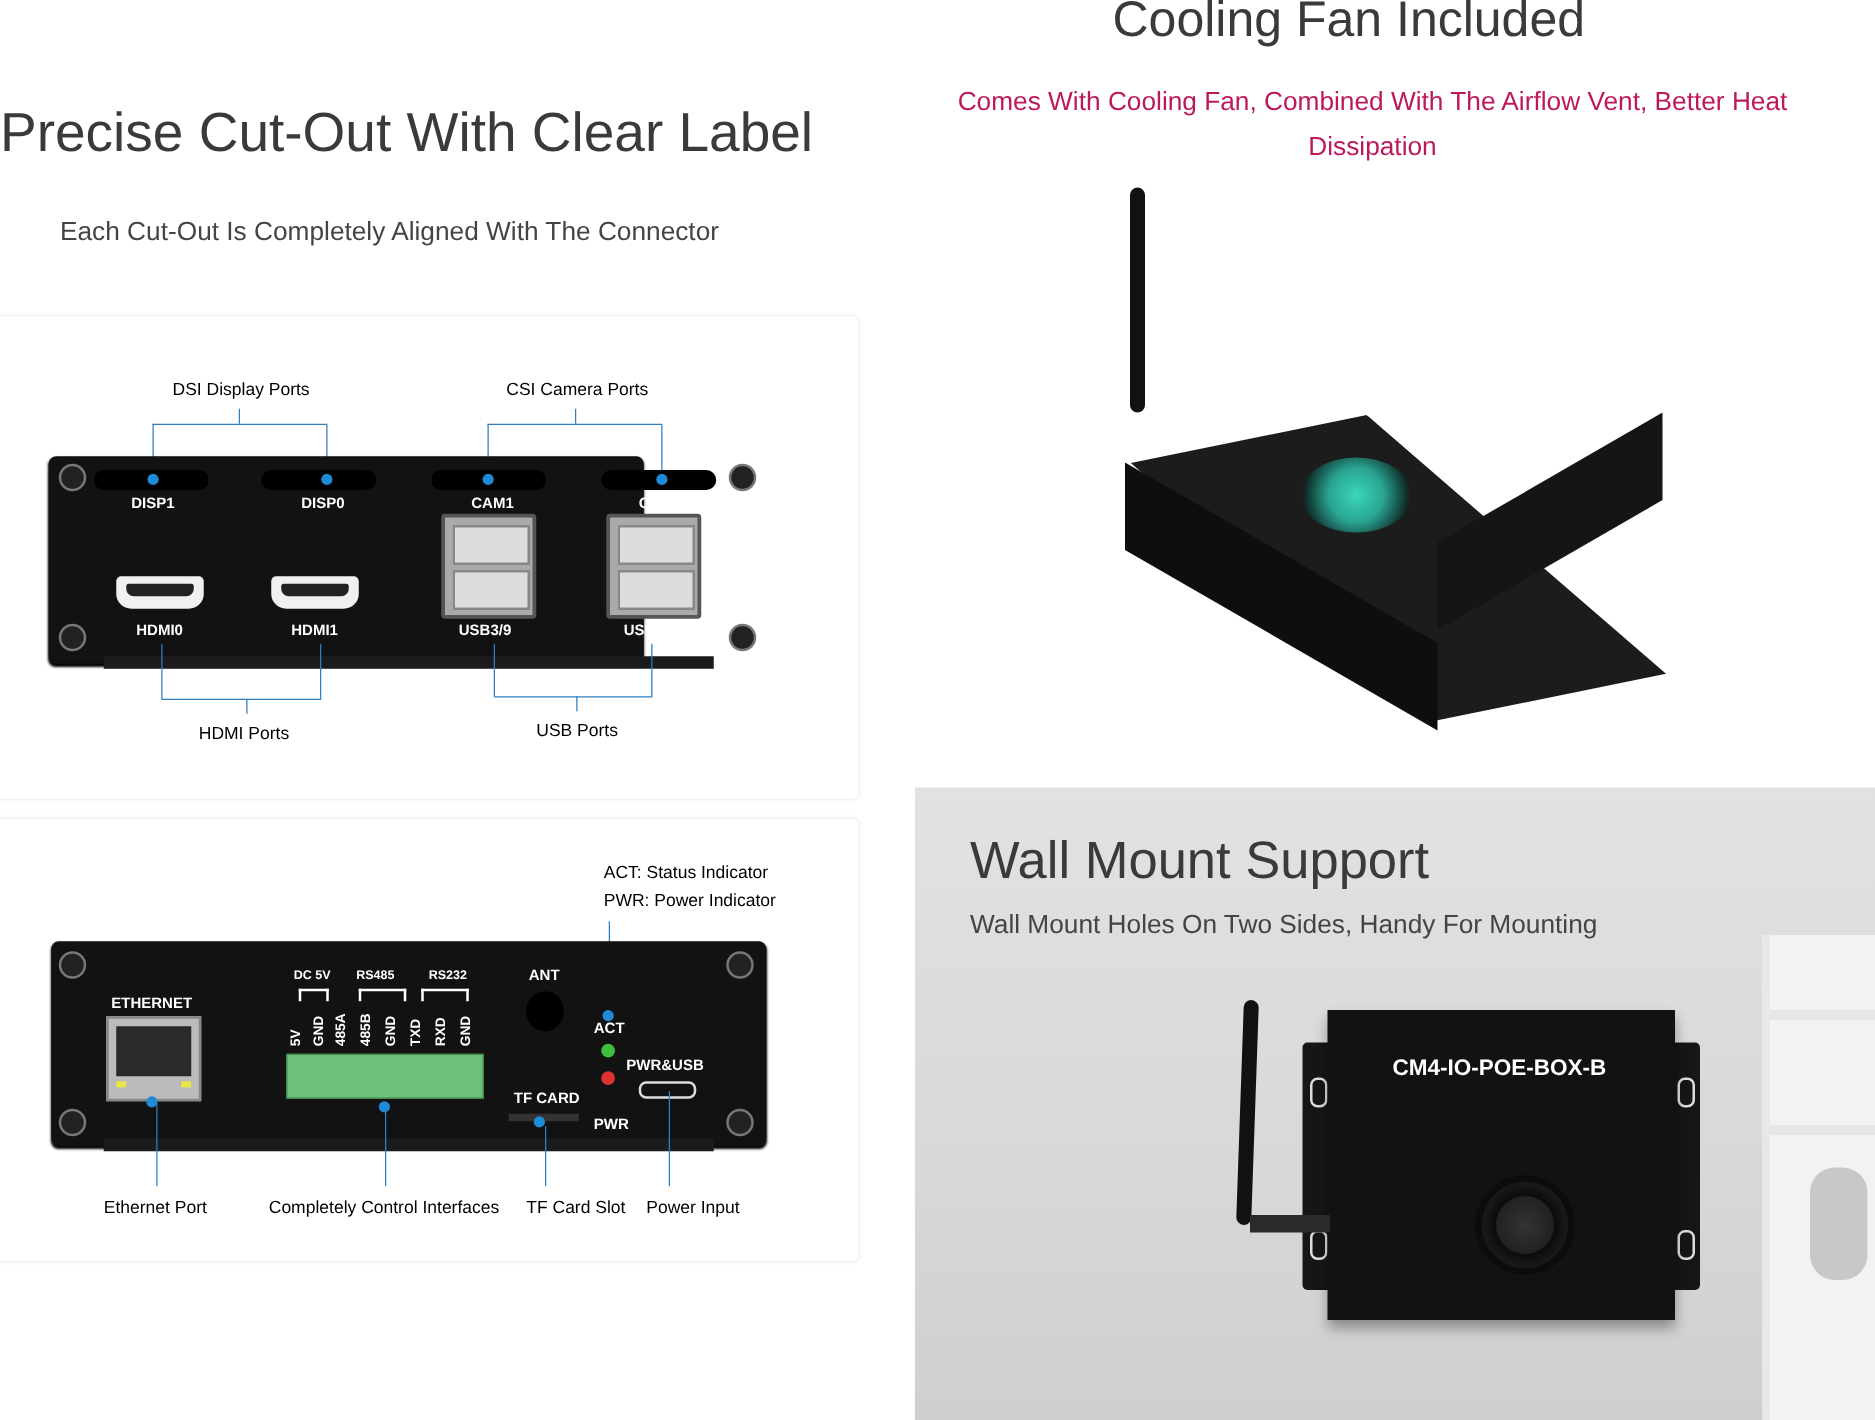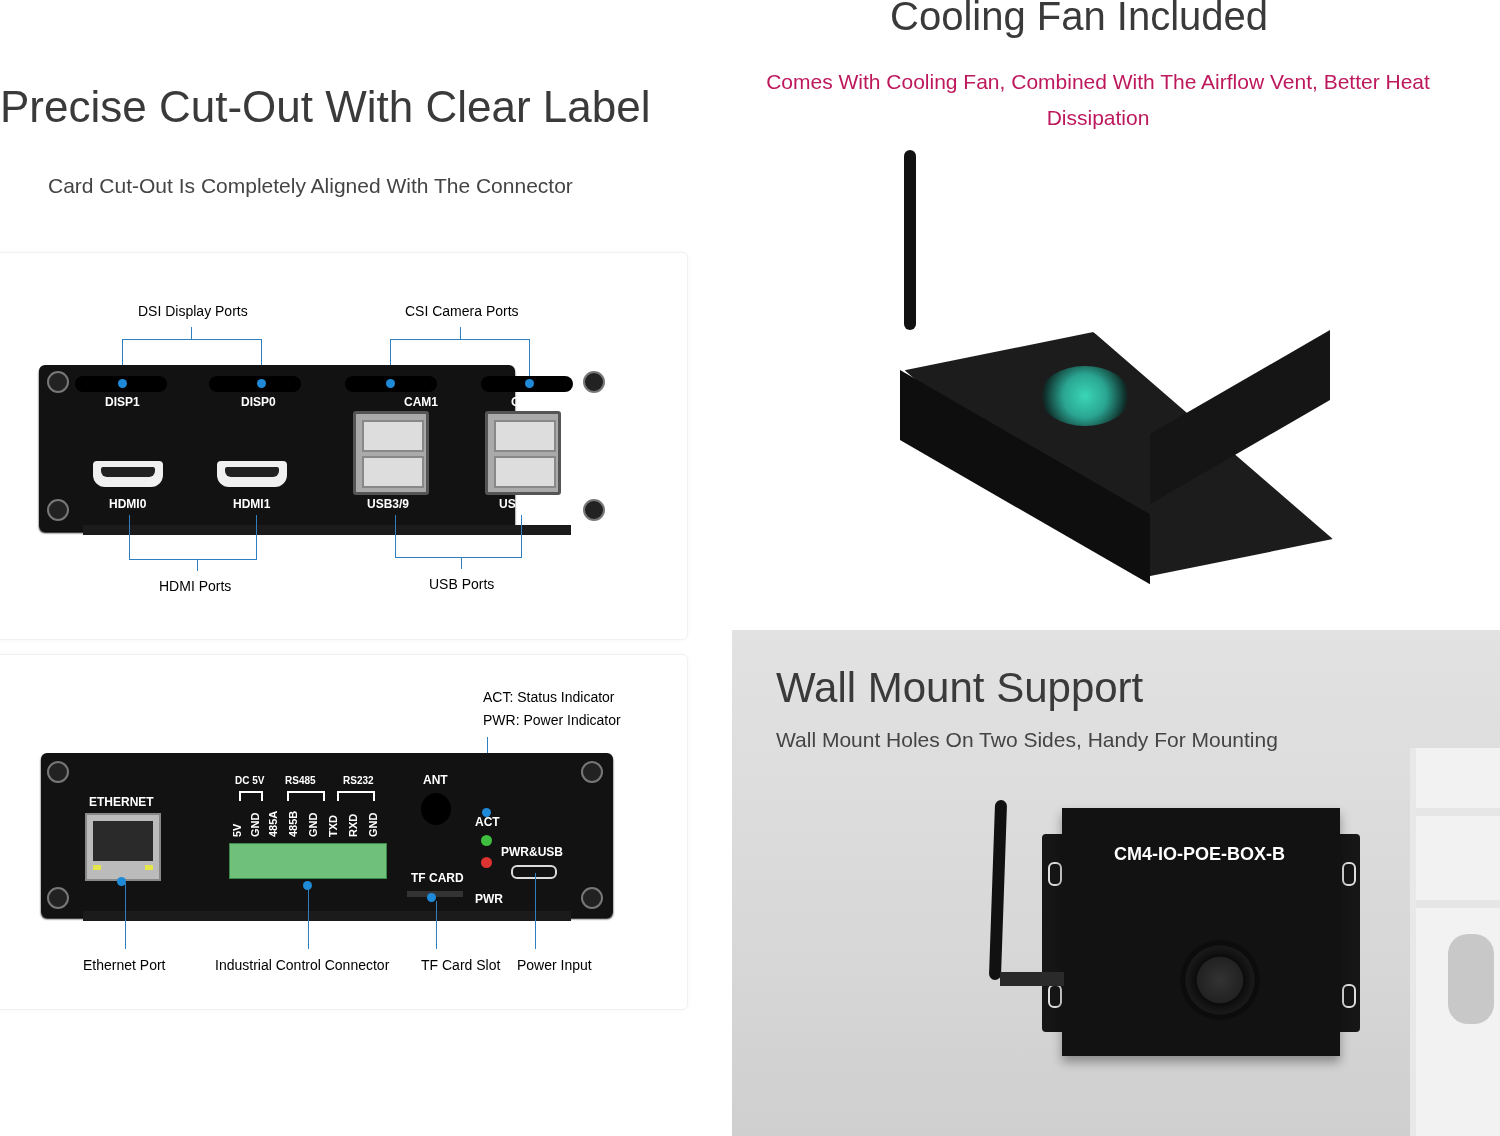--- a/index.html
+++ b/index.html
@@ -25,21 +25,21 @@
   .h-right{left:890px;top:-6px;font-size:40px;color:#3a3a3a;white-space:nowrap;}
   .sub-right{left:748px;top:64px;width:700px;font-size:21px;color:#be185d;text-align:center;line-height:36px;}
   .wall-bg{left:732px;top:630px;width:768px;height:506px;background:linear-gradient(180deg,#e2e2e2 0%,#d8d8d8 60%,#cfcfcf 100%);}
   .h-wall{left:776px;top:664px;font-size:42px;color:#3a3a3a;white-space:nowrap;}
   .sub-wall{left:776px;top:728px;font-size:21px;color:#444;white-space:nowrap;}
 </style>
 </head>
 <body>
 
 <div class="abs h-left">Precise Cut-Out With Clear Label</div>
-<div class="abs sub-left">Card Cut-Out Is Completely Aligned With The Connector</div>
+<div class="abs sub-left">Each Cut-Out Is Completely Aligned With The Connector</div>
 
 <div class="abs card" style="left:-6px;top:252px;width:692px;height:386px;">
   <div class="abs clabel" style="left:143px;top:50px;">DSI Display Ports</div>
   <div class="abs clabel" style="left:410px;top:50px;">CSI Camera Ports</div>
 
   <div class="abs line" style="left:196px;top:74px;width:1px;height:12px;"></div>
   <div class="abs line" style="left:127px;top:86px;width:139px;height:1px;"></div>
   <div class="abs line" style="left:127px;top:86px;width:1px;height:42px;"></div>
   <div class="abs line" style="left:266px;top:86px;width:1px;height:42px;"></div>
 
@@ -56,21 +56,21 @@
     <div class="abs slot" style="left:36px;top:11px;width:92px;height:16px;"></div>
     <div class="abs slot" style="left:170px;top:11px;width:92px;height:16px;"></div>
     <div class="abs slot" style="left:306px;top:11px;width:92px;height:16px;"></div>
     <div class="abs slot" style="left:442px;top:11px;width:92px;height:16px;"></div>
     <div class="abs dot" style="left:79px;top:14px;"></div>
     <div class="abs dot" style="left:218px;top:14px;"></div>
     <div class="abs dot" style="left:347px;top:14px;"></div>
     <div class="abs dot" style="left:486px;top:14px;"></div>
     <div class="abs plabel" style="left:66px;top:30px;">DISP1</div>
     <div class="abs plabel" style="left:202px;top:30px;text-align:right;">DISP0</div>
-    <div class="abs plabel" style="left:338px;top:30px;margin-left:27px;">CAM1</div>
+    <div class="abs plabel" style="left:338px;top:30px;">CAM1</div>
     <div class="abs plabel" style="left:472px;top:30px;">CAM0</div>
     <div class="abs hdmi" style="left:54px;top:96px;"></div>
     <div class="abs hdmi" style="left:178px;top:96px;"></div>
     <div class="abs plabel" style="left:70px;top:132px;">HDMI0</div>
     <div class="abs plabel" style="left:194px;top:132px;">HDMI1</div>
     <div class="abs usb" style="left:314px;top:46px;">
         <div class="p" style="top:6px;"></div>
         <div class="p" style="top:42px;"></div>
       </div>
     <div class="abs usb" style="left:446px;top:46px;">
@@ -141,21 +141,21 @@
     <div class="abs plabel" style="left:370px;top:118px;">TF CARD</div>
     <div class="abs" style="left:366px;top:138px;width:56px;height:6px;background:#333;"></div>
     <div class="abs dot" style="left:386px;top:140px;"></div>
   </div>
   <div class="abs panel-bottom" style="left:88px;top:256px;width:488px;height:10px;"></div>
   <div class="abs line" style="left:130px;top:228px;width:1px;height:66px;"></div>
   <div class="abs line" style="left:313px;top:232px;width:1px;height:62px;"></div>
   <div class="abs line" style="left:441px;top:246px;width:1px;height:48px;"></div>
   <div class="abs line" style="left:540px;top:218px;width:1px;height:76px;"></div>
   <div class="abs clabel" style="left:88px;top:302px;">Ethernet Port</div>
-  <div class="abs clabel" style="left:220px;top:302px;">Industrial Control Connector</div>
+  <div class="abs clabel" style="left:220px;top:302px;">Completely Control Interfaces</div>
   <div class="abs clabel" style="left:426px;top:302px;">TF Card Slot</div>
   <div class="abs clabel" style="left:522px;top:302px;text-align:right;">Power Input</div>
 </div>
 
 <div class="abs h-right">Cooling Fan Included</div>
 <div class="abs sub-right">Comes With Cooling Fan, Combined With The Airflow Vent, Better Heat Dissipation</div>
 
 <div class="abs" style="left:900px;top:150px;width:440px;height:440px;">
 
   <div class="abs" style="left:4px;top:0;width:12px;height:180px;background:#111;border-radius:6px;"></div>

